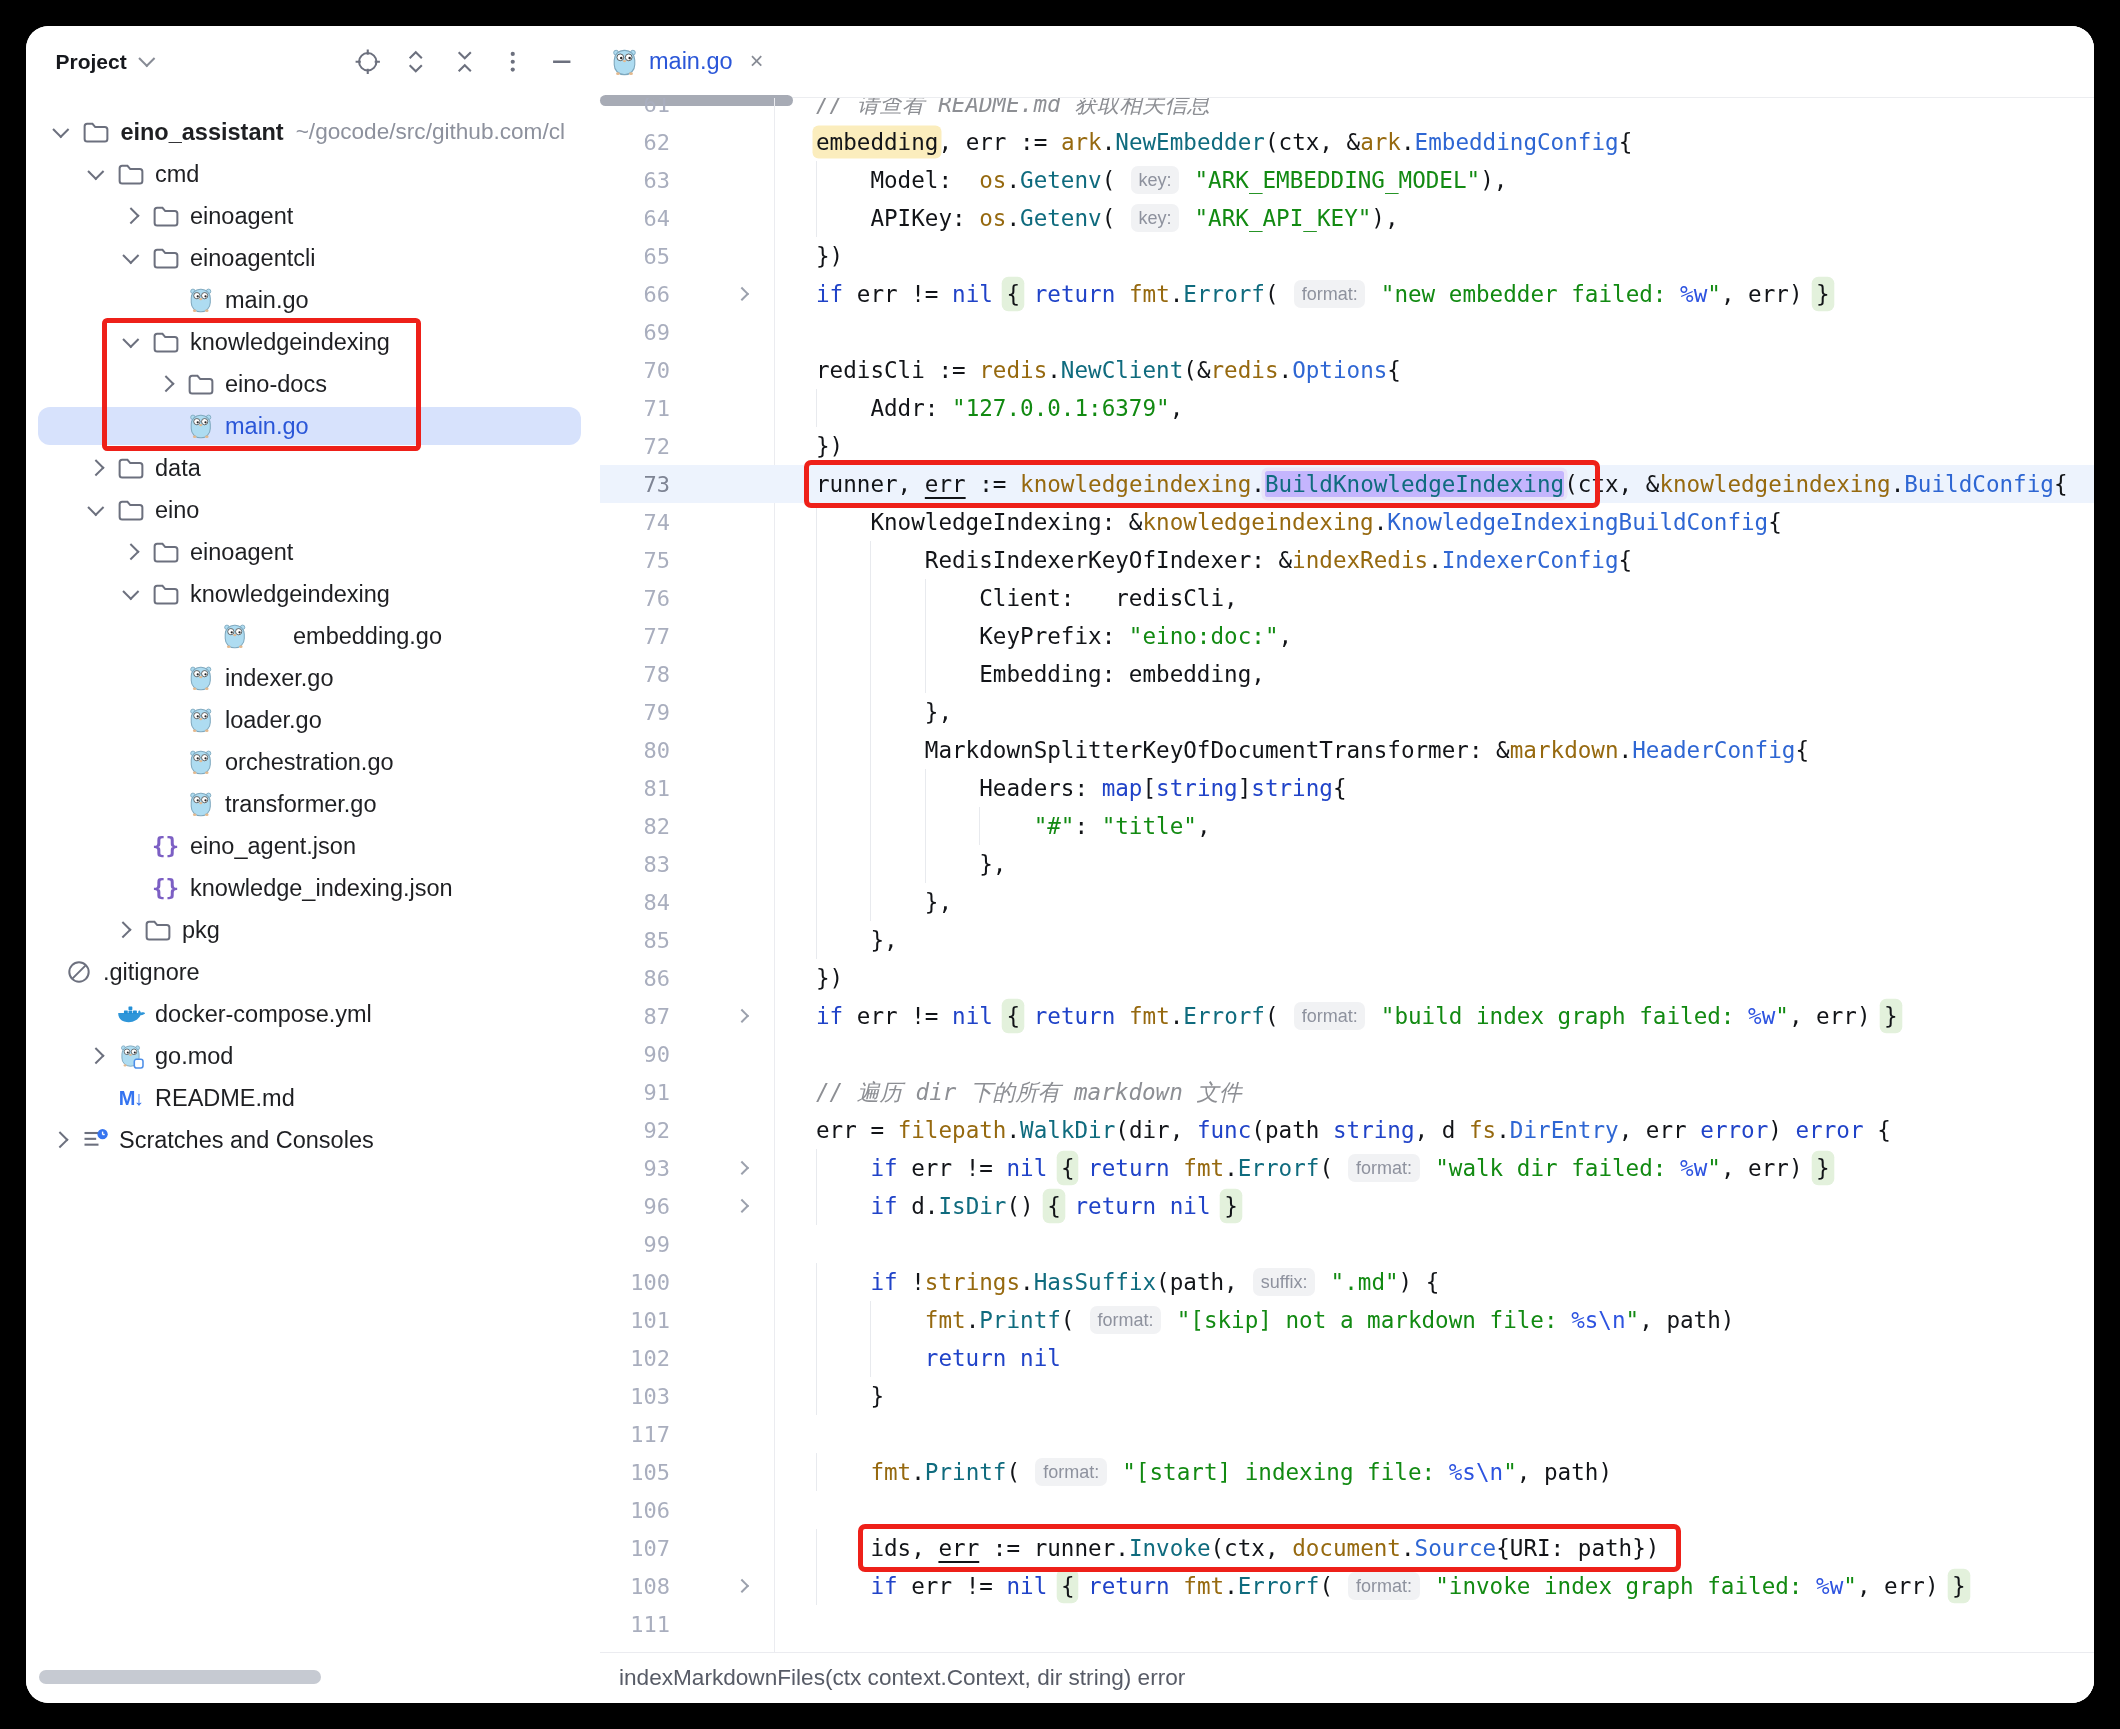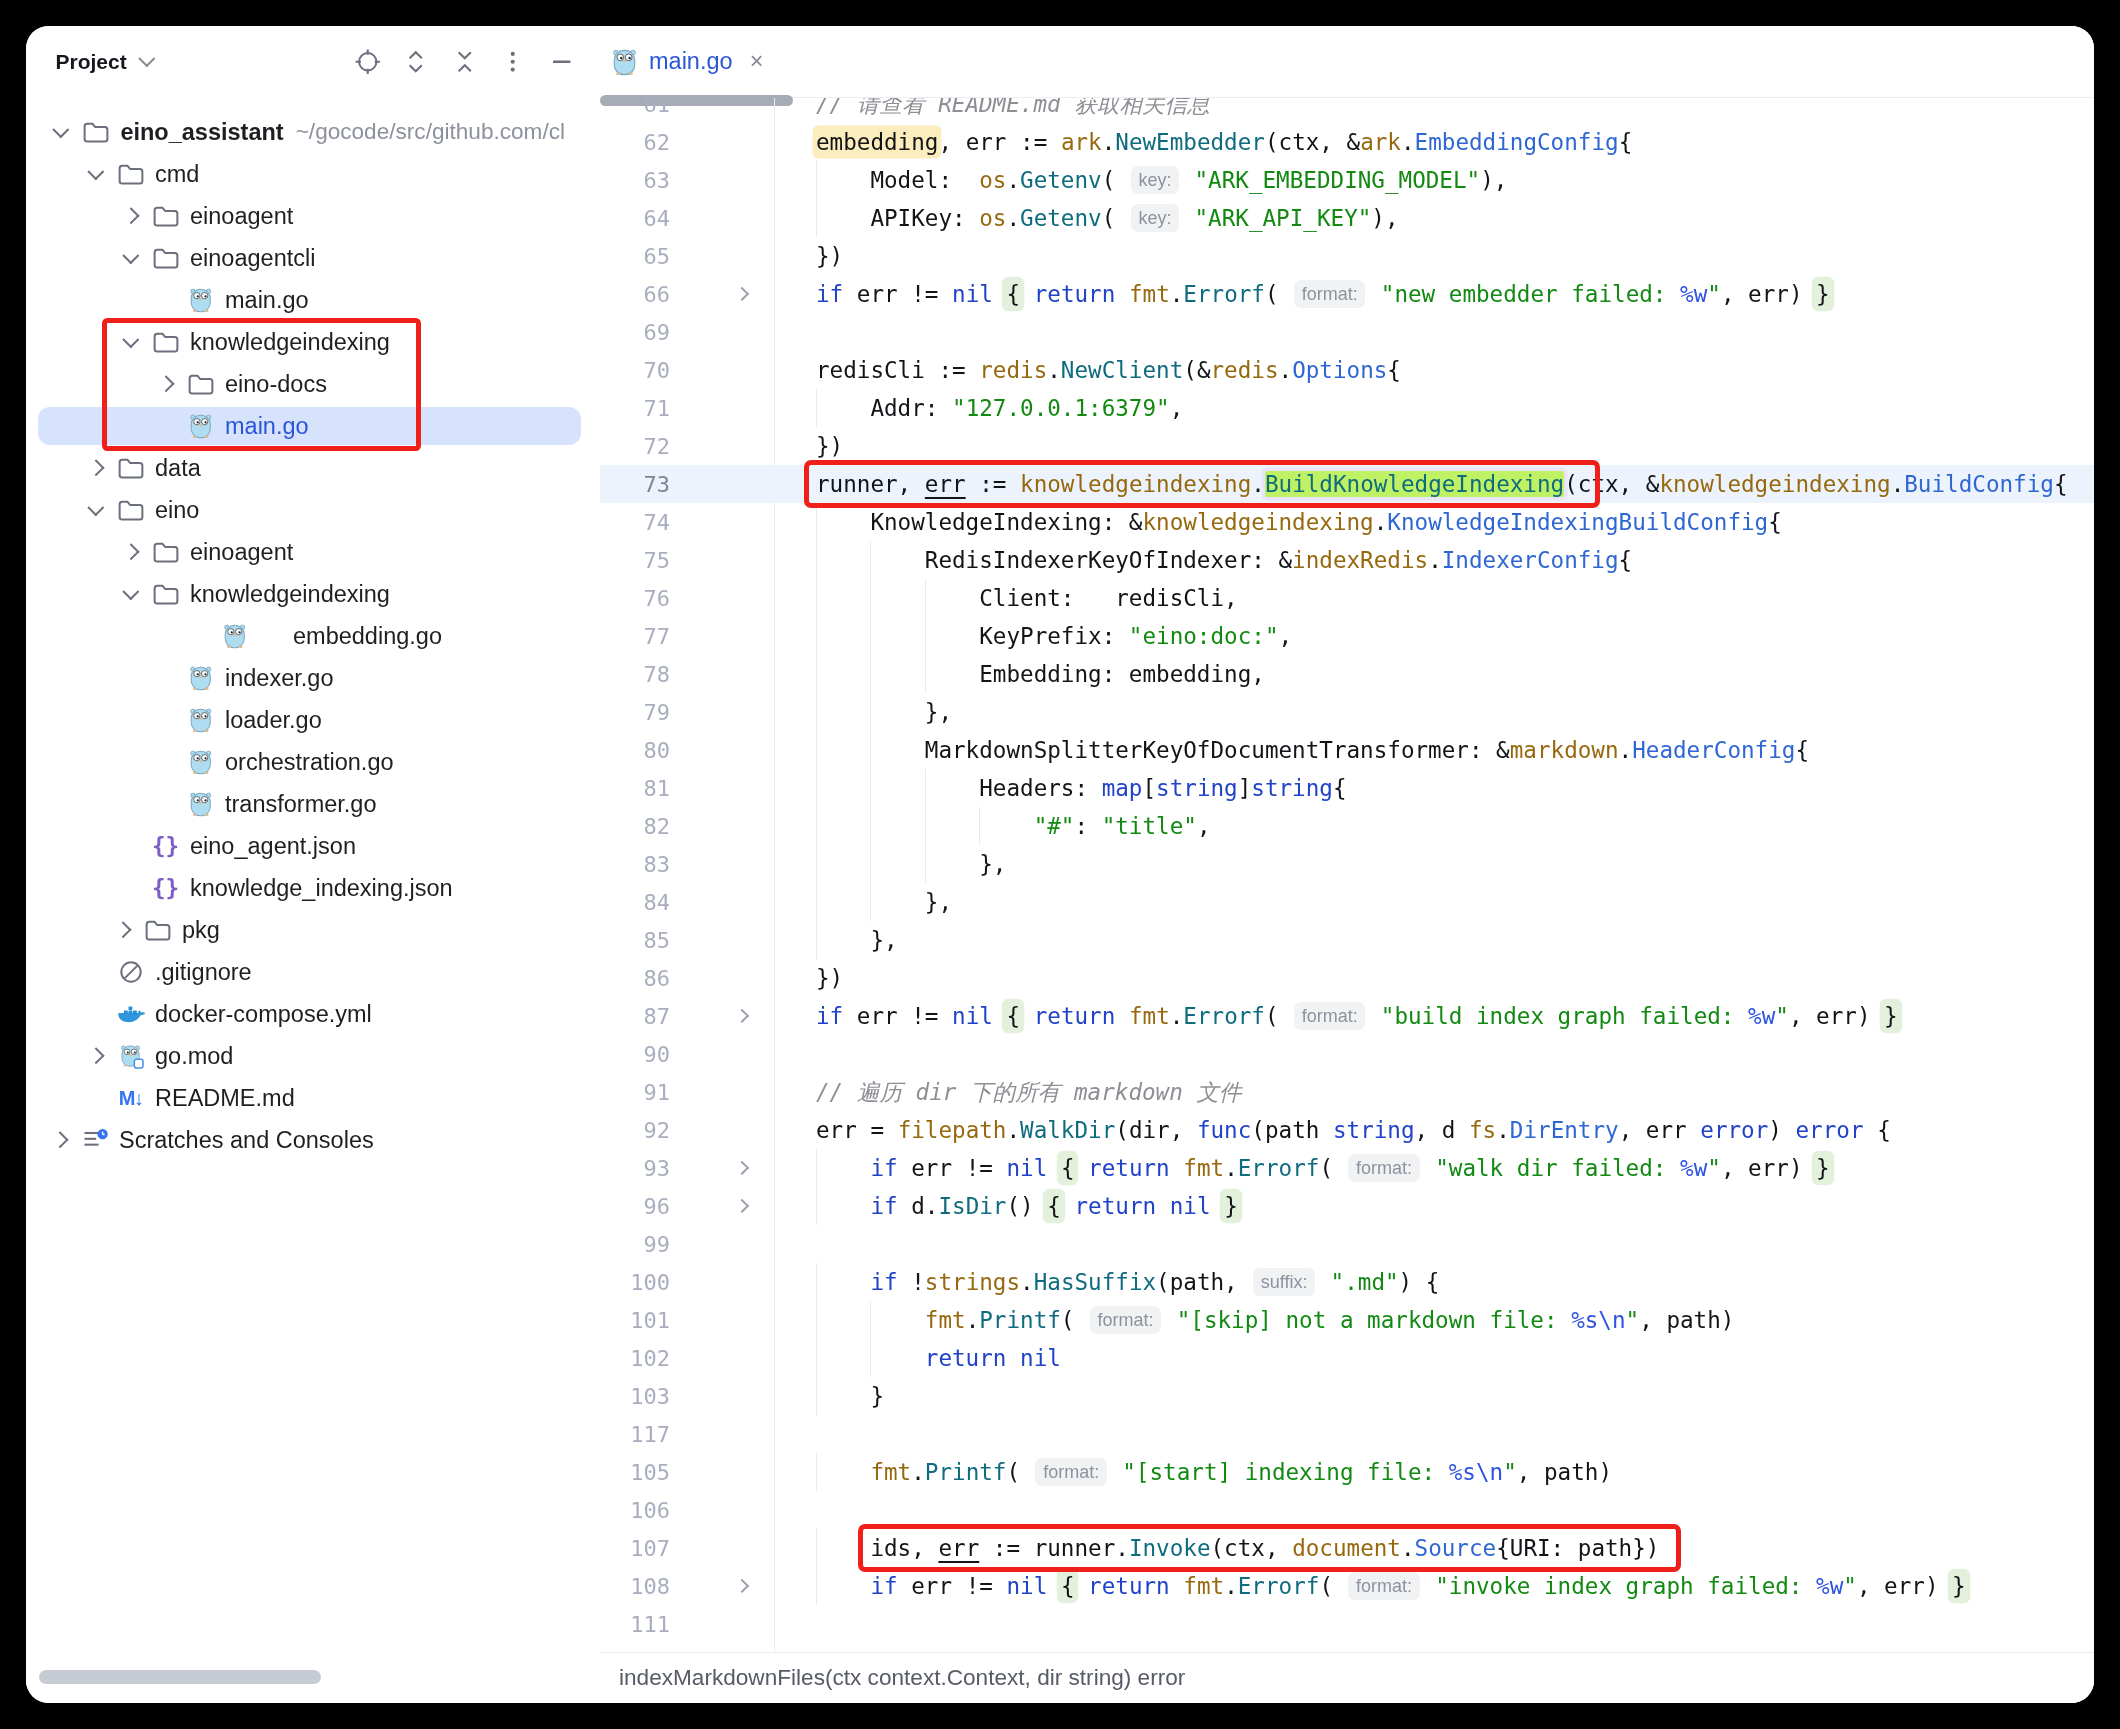--- a/index.html
+++ b/index.html
@@ -50,21 +50,21 @@
     font-family:"DejaVu Sans Mono",monospace;}
   .cline.cur .gnum{color:#7E8494;}
   .gfold{position:absolute;left:129px;width:26px;display:flex;justify-content:center;}
   .gfold .chev{width:7.8px;height:7.8px;border-color:#9CA1AD;}
   .ctext{position:absolute;left:216px;top:0;height:38px;display:flex;align-items:center;}
   .ind{display:inline-block;width:4ch;border-left:0.9px solid #E8EAEE;box-sizing:border-box;height:38px;}
   .k{color:#2043C8;} .p{color:#96690F;} .f{color:#0F6B7E;} .t{color:#2E66D3;}
   .s{color:#128A12;} .fs{color:#2D53E0;} .c{color:#8D8F94;font-style:italic;}
   .u{text-decoration:underline;text-underline-offset:5.2px;text-decoration-thickness:1.7px;}
   .hy{background:#FBEDBD;box-shadow:0 0 0 3.5px #FBEDBD;border-radius:2.6px;}
-  .hp{background:#bef264;box-shadow:0 0 0 3.5px #E9E4F8;border-radius:2.6px;}
+  .hp{background:#c4b5fd;box-shadow:0 0 0 3.5px #E9E4F8;border-radius:2.6px;}
   .gb{background:#E3F1DC;box-shadow:0 0 0 4.3px #E3F1DC;border-radius:2.6px;}
   .chip{font-family:"Liberation Sans",sans-serif;font-size:18px;color:#8E929E;background:#F1F2F4;
     border-radius:7px;padding:3.5px 7.8px;margin:0 1.7px;}
   .redbox{position:absolute;top:-5.2px;bottom:-5.2px;border:5.2px solid #EE2019;border-radius:7px;pointer-events:none;z-index:3;}
   .crumbbar{position:absolute;left:0;right:0;bottom:0;height:50px;background:#fff;border-top:0.9px solid #EBECF0;
     display:flex;align-items:center;}
   .crumb{margin-left:19px;font-size:22.6px;color:#575B66;}
   svg{display:block;}
 </style>
 </head>
@@ -373,21 +373,21 @@
           <span class="chevbox">
             <span class="chev closed"></span>
           </span>
           <span class="ticon">
             <svg width="28" height="24" viewBox="0 0 22 19">
               <path d="M2 5 a2 2 0 0 1 2-2 h4.2 l2.2 2.6 h7.6 a2 2 0 0 1 2 2 v7.4 a2 2 0 0 1 -2 2 h-14 a2 2 0 0 1 -2-2 z" fill="none" stroke="#6C707E" stroke-width="1.6"></path>
             </svg>
           </span>
           <span class="tlabel">pkg</span>
         </div>
-        <div class="trow" style="padding-left: 52px;">
+        <div class="trow" style="">
           <span class="chevbox"></span>
           <span class="ticon">
             <svg width="26" height="26" viewBox="0 0 22 22">
               <circle cx="11" cy="11" r="8.2" fill="none" stroke="#6C707E" stroke-width="1.7"></circle>
               <line x1="5.4" y1="16.6" x2="16.6" y2="5.4" stroke="#6C707E" stroke-width="1.7"></line>
             </svg>
           </span>
           <span class="tlabel">.gitignore</span>
         </div>
         <div class="trow" style="padding-left: 52px;">

